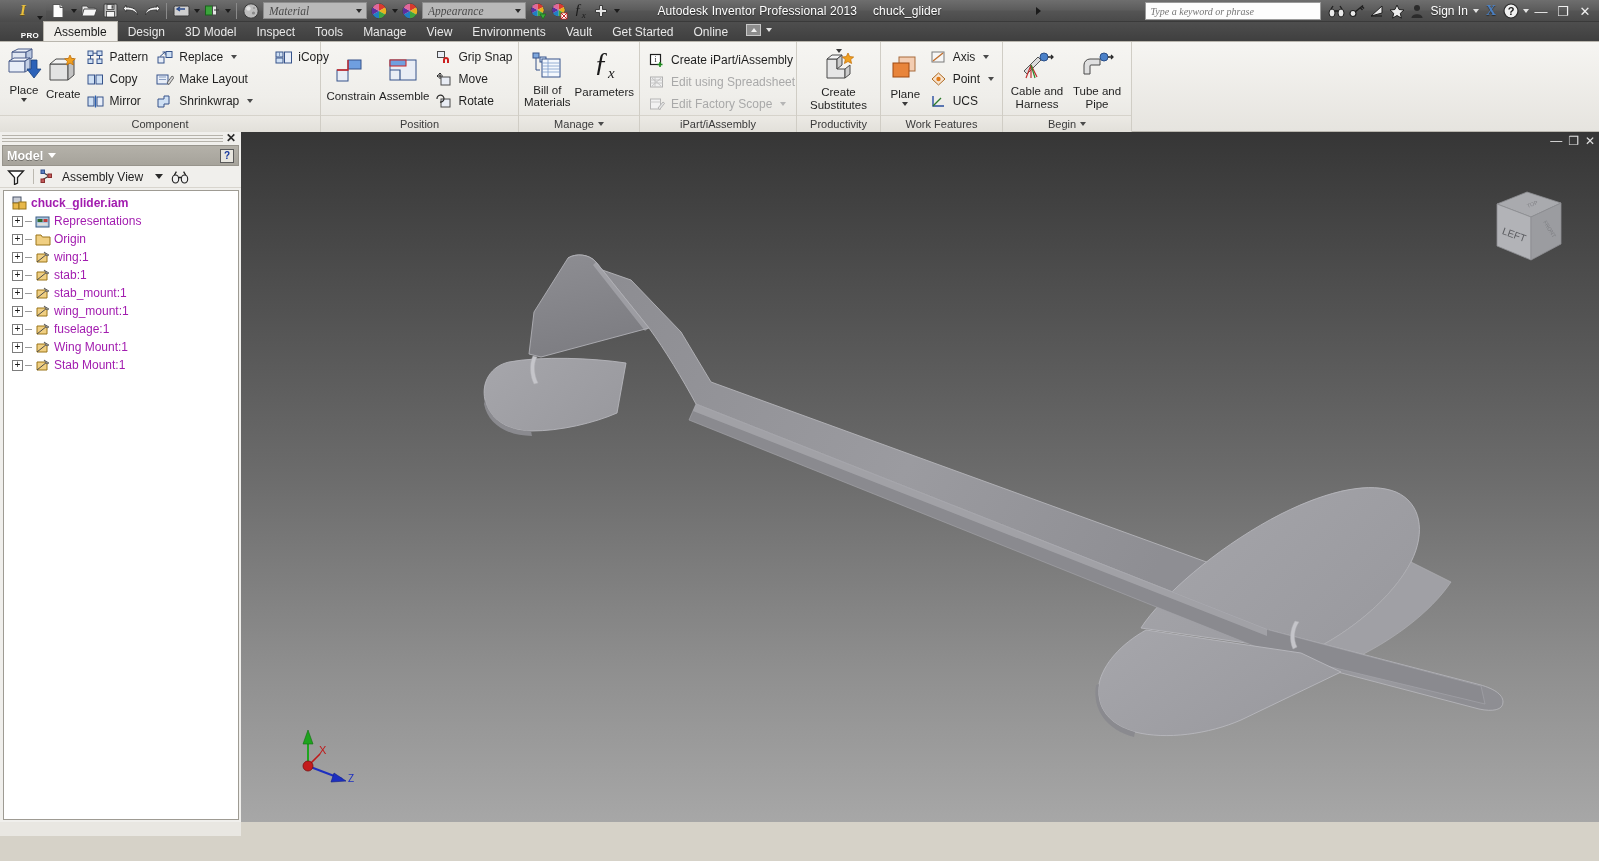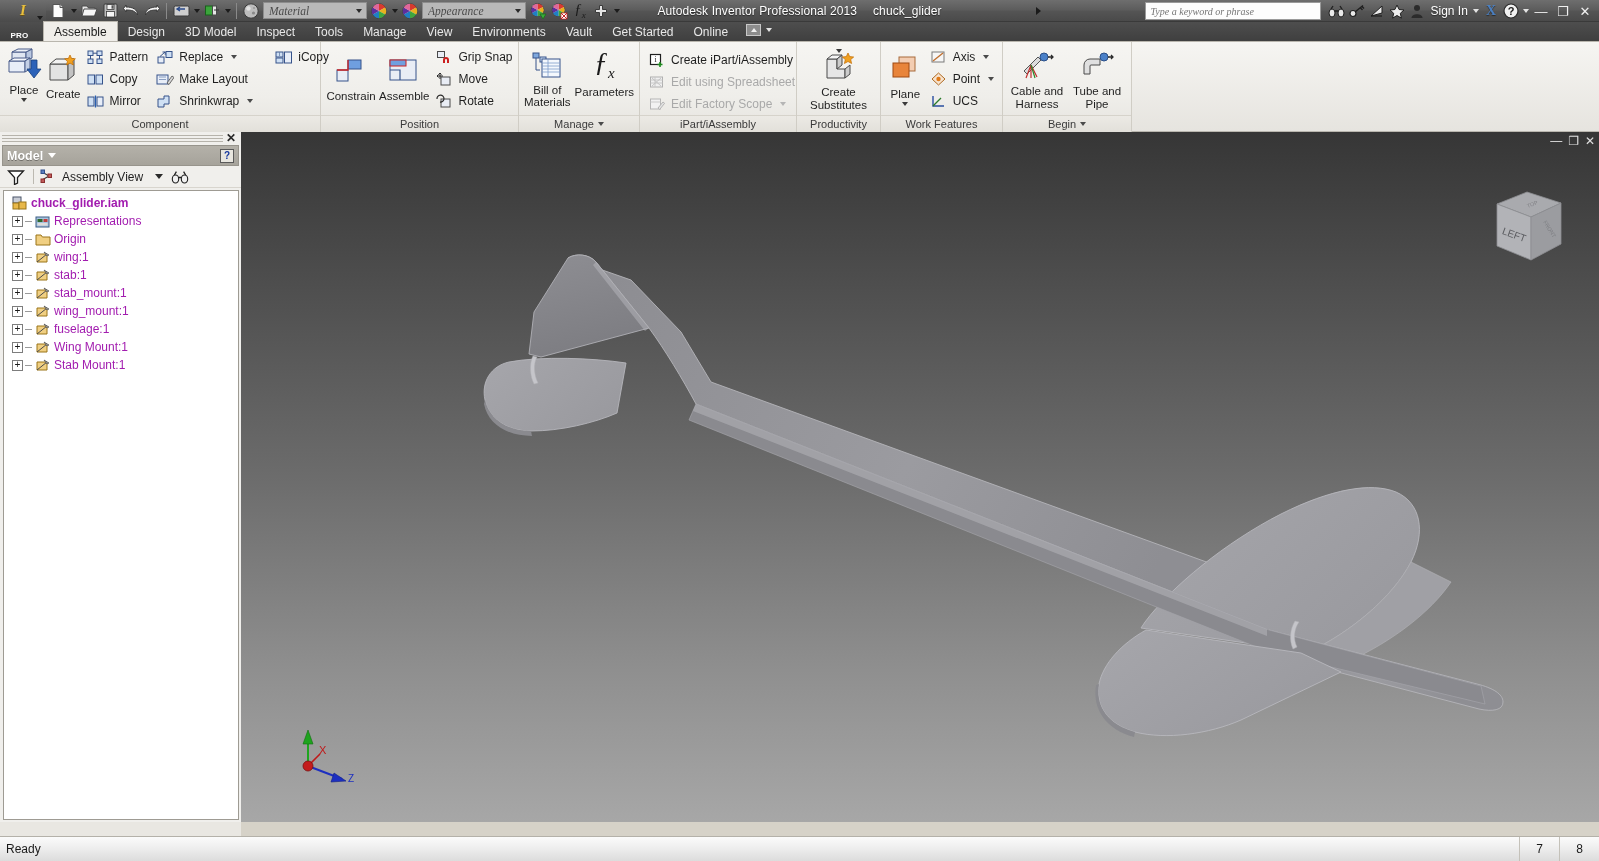--- a/index.html
+++ b/index.html
@@ -109,21 +109,21 @@
 
   
   .ribbon-tabs {
     position: absolute; top: 22px; left: 0; width: 1599px; height: 20px;
     background: linear-gradient(180deg,#4e4e4e,#3f3f3f);
     display: flex; align-items: flex-end;
     border-bottom: 1px solid #b9b6ae;
   }
   .pro-badge {
     width: 43px; height: 20px; position: relative;
-    display: flex; align-items: flex-end; justify-content: center;
+    display: flex; align-items: flex-end; justify-content: flex-end;
     padding-right: 4px; padding-bottom: 1px;
   }
   .pro-badge span {
     font-size: 8px; color: #ffffff; font-weight: bold; letter-spacing: .3px;
   }
   .rtab {
     height: 19px; padding: 0 10px; display: flex; align-items: center;
     font-size: 12px; color: #e8e8e8; cursor: default; white-space: nowrap;
   }
   .rtab.active {
@@ -1151,20 +1151,14 @@
         <text x="62" y="58" font-size="10" fill="#1d2fc0" font-family="Liberation Sans">Z</text>
 
         <line x1="22" y1="42" x2="34" y2="30" stroke="#c01818" stroke-width="1.6"></line>
         <text x="33" y="30" font-size="11" fill="#c01818" font-family="Liberation Sans">X</text>
 
         <circle cx="22" cy="42" r="5" fill="#c41c1c" stroke="#7a0f0f" stroke-width=".8"></circle>
       </svg>
     </div>
   </div>
 
-  <div class="statusbar">
-    <span class="status-text">Ready</span>
-    <span class="status-spacer"></span>
-    <span class="status-cell">7</span>
-    <span class="status-cell">8</span>
-  </div>
 
 </div>
 
 </body></html>

